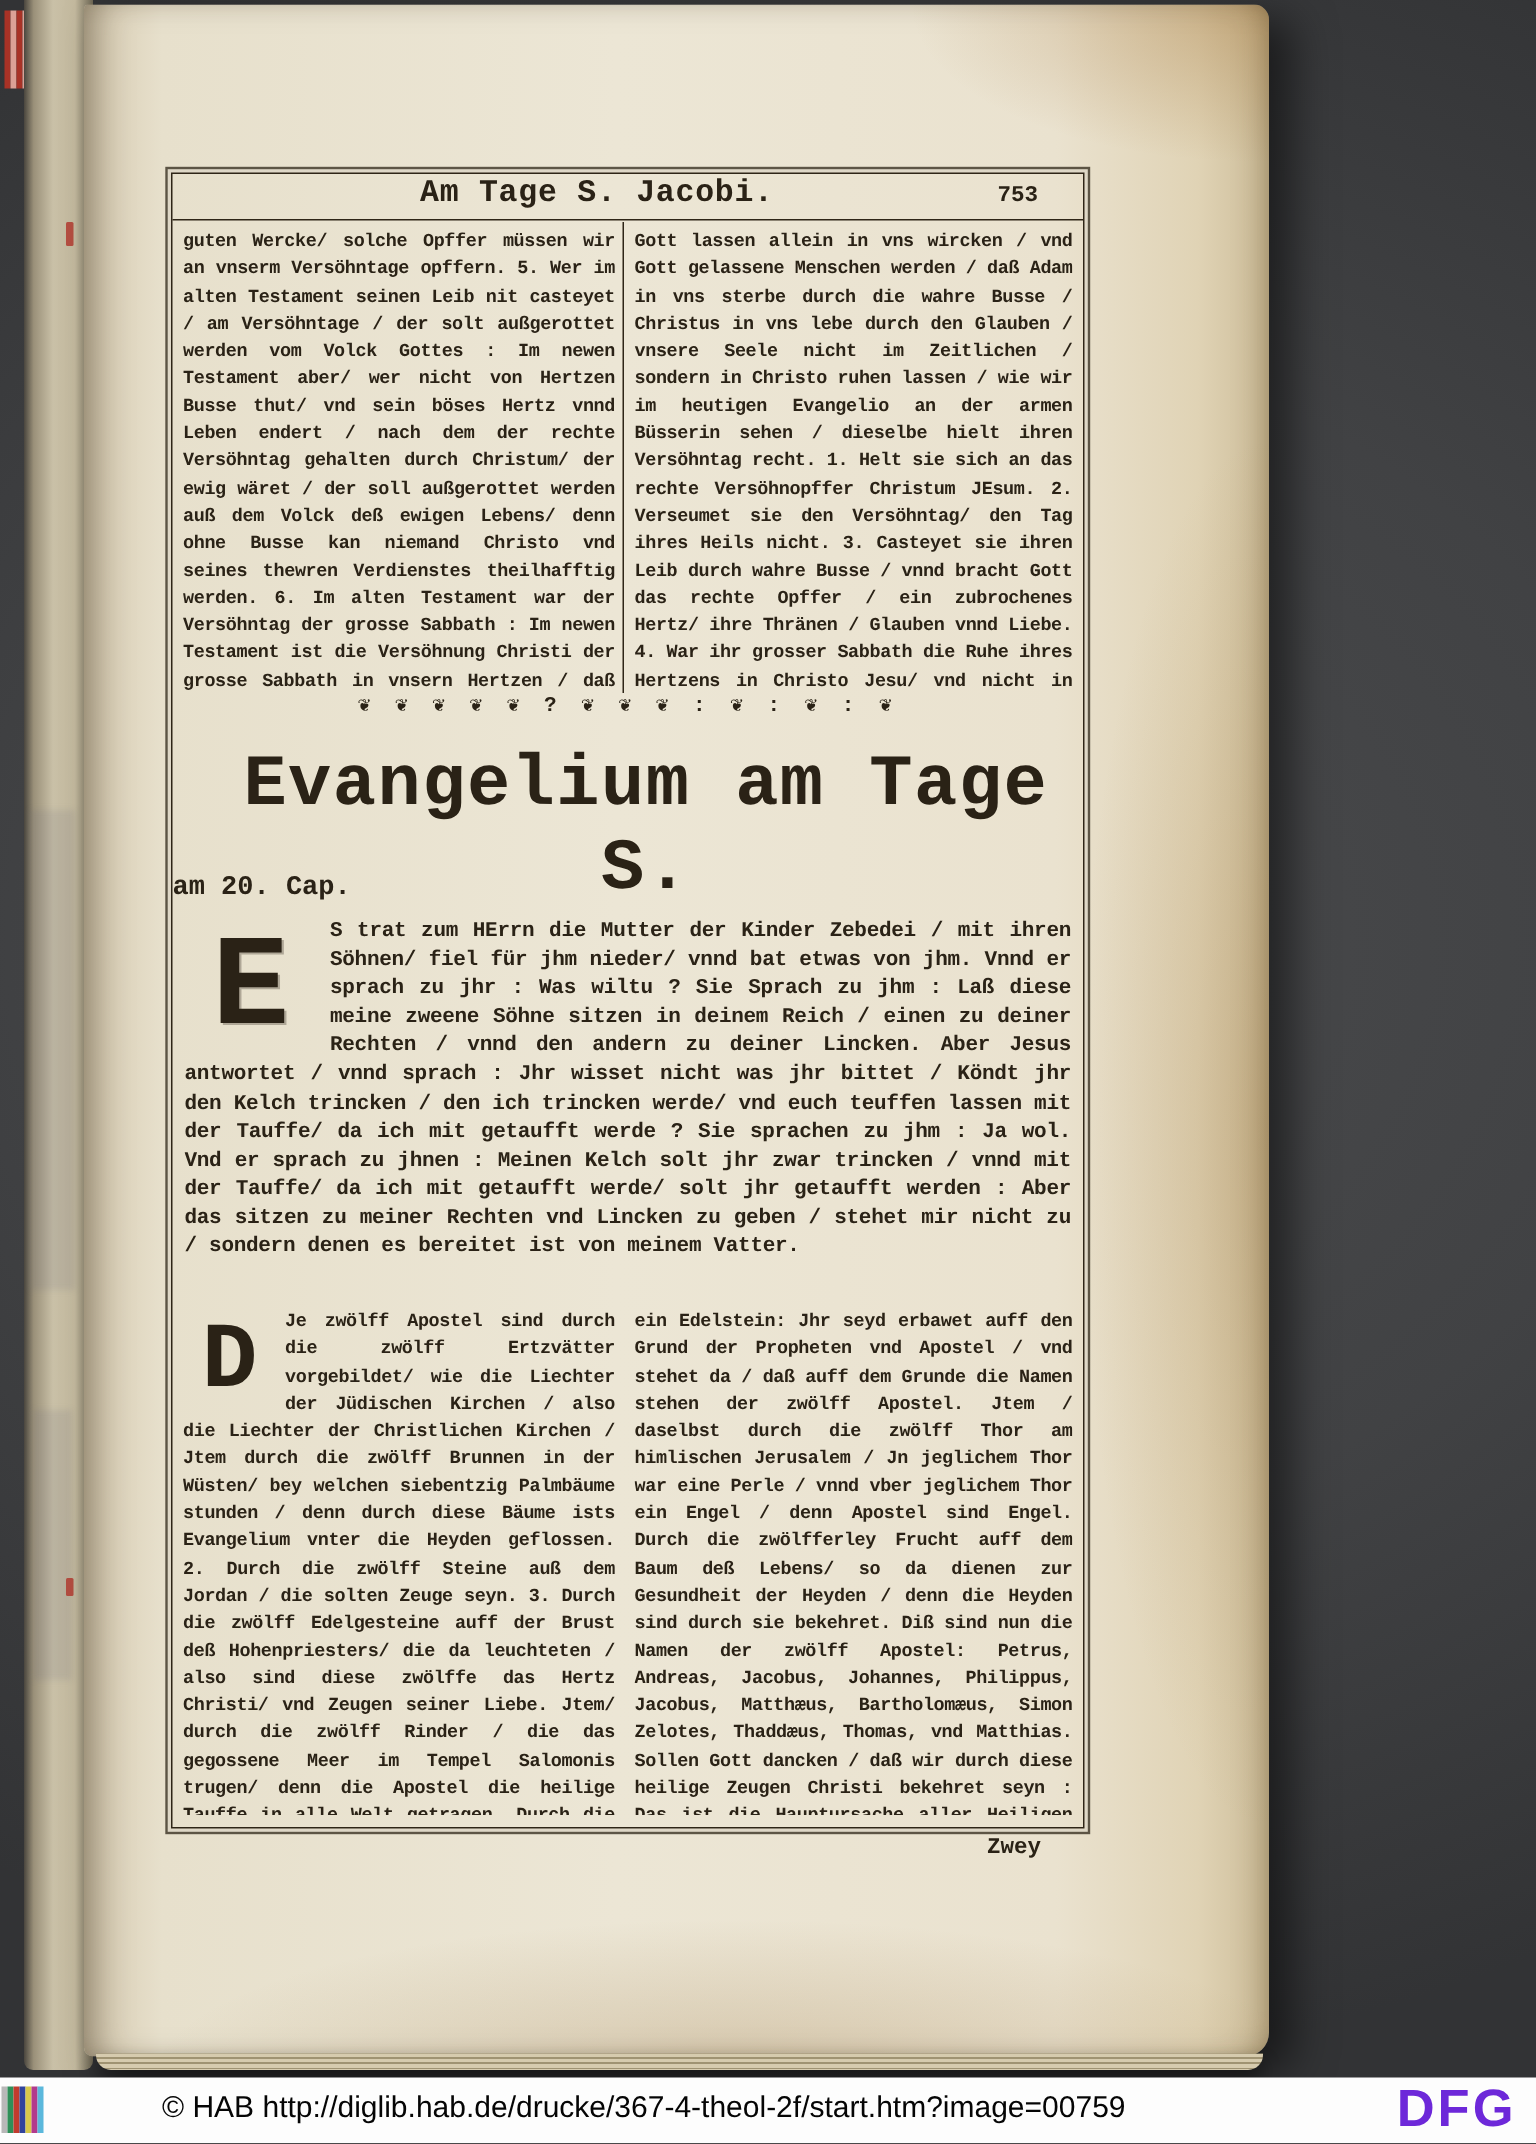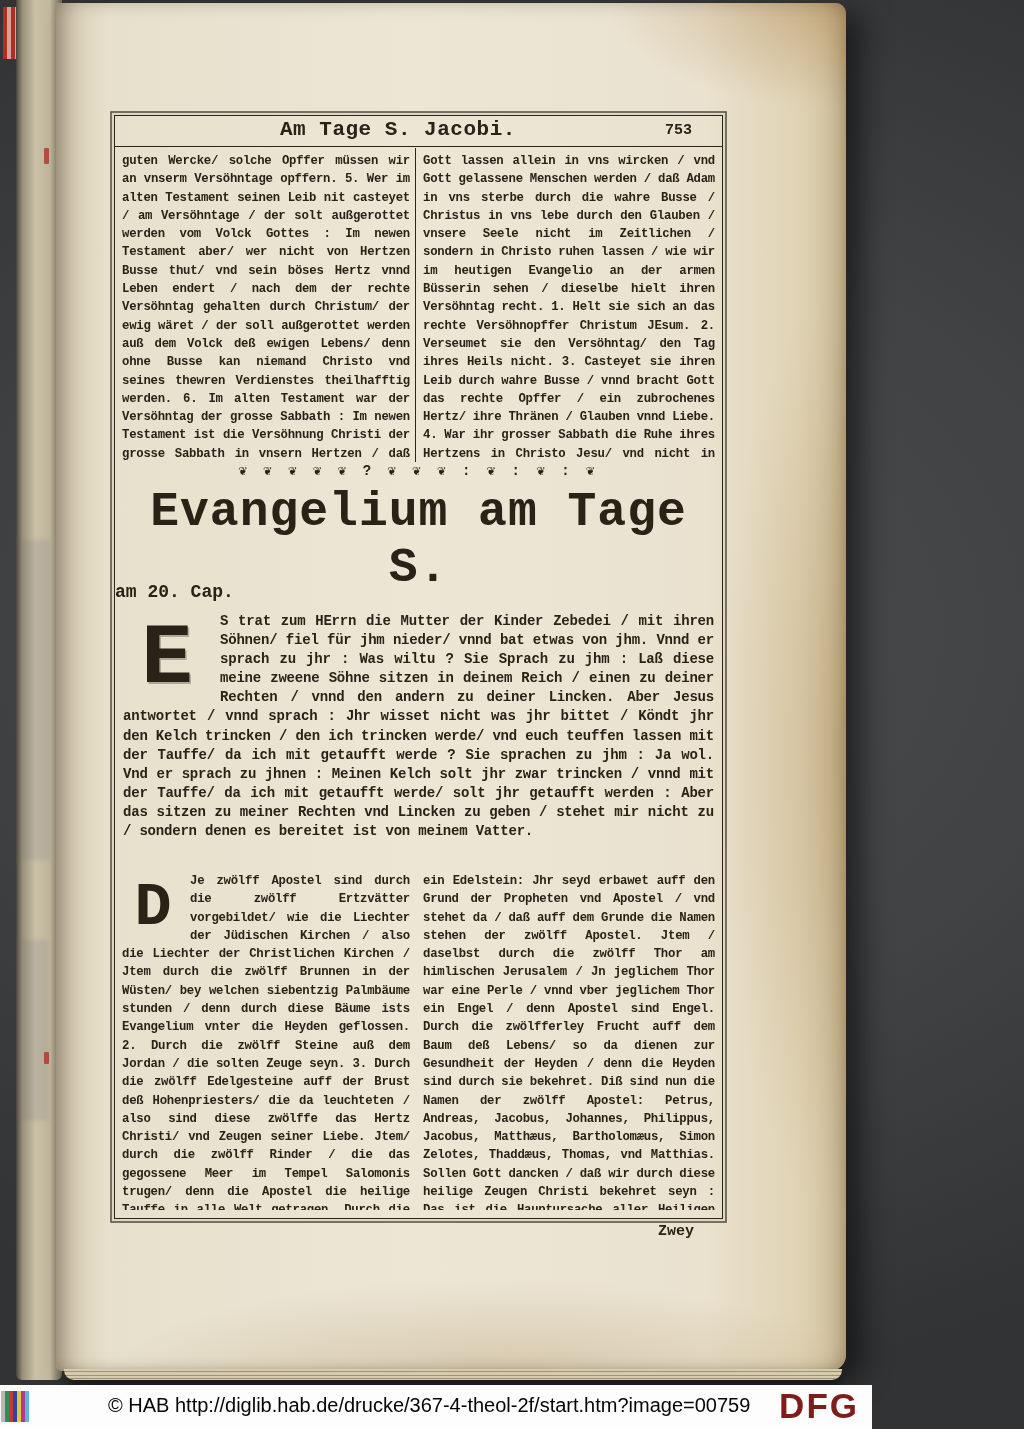--- a/index.html
+++ b/index.html
@@ -43,46 +43,46 @@
 
   .col{position:absolute;text-align:justify;overflow:hidden;}
   .topcol,.botcol{font-size:12.3px;line-height:18.3px;letter-spacing:-.25px;word-spacing:-.6px;}
   .tcol-left{top:36px;left:7px;width:288px;height:308px;}
   .tcol-right{top:36px;left:308px;width:292px;height:308px;}
   .tcol-divider{position:absolute;top:32px;left:300px;width:0;height:314px;border-left:1.6px solid #2e2517;}
 
   .ornament-row{position:absolute;top:346px;left:0;width:100%;text-align:center;
     font-size:14px;letter-spacing:4px;}
 
-  .main-heading{position:absolute;top:368px;left:0;width:100%;margin:0;text-align:center;
+  .main-heading{position:absolute;top:368px;left:0;width:100%;margin:12px;text-align:center;
     font-size:48px;line-height:56px;letter-spacing:1px;}
   .sub-heading{position:absolute;top:434px;left:0;width:100%;margin:0;text-align:center;font-size:23px;}
   .chapter-line{position:absolute;top:466px;left:0;width:100%;font-size:18px;}
 
   .gospel{position:absolute;top:496px;left:8px;width:591px;height:228px;
     text-align:justify;font-size:14px;line-height:19.1px;letter-spacing:-.2px;overflow:hidden;}
   .dropcap-large{float:left;width:88px;height:90px;margin:3px 9px 0 0;
     font-size:86px;line-height:88px;text-align:center;
     text-shadow:1.5px 1.5px 0 rgba(42,34,22,.3);}
 
   .eingang{position:absolute;top:726px;left:0;width:100%;text-align:center;font-size:20px;}
 
   .bcol-left{top:756px;left:7px;width:288px;height:338px;}
   .bcol-right{top:756px;left:308px;width:292px;height:338px;}
   .dropcap-small{float:left;width:62px;height:70px;margin:2px 6px 0 0;
     font-size:62px;line-height:68px;text-align:center;}
 
   .catchword{position:absolute;left:560px;top:1220px;width:120px;text-align:center;font-size:15px;}
 
   
-  .footer{position:absolute;left:0;top:1385px;width:872px;height:44px;background:#fdfdfd;}
+  .footer{position:absolute;left:0;top:1385px;width:1024px;height:44px;background:#fdfdfd;}
   .credit{position:absolute;left:108px;top:9px;font-family:"Liberation Sans",sans-serif;
     font-size:20px;color:#050505;}
   .dfg{position:absolute;right:13px;top:1px;font-family:"Liberation Sans",sans-serif;
-    font-weight:bold;font-size:35px;color:#7f1d1d;letter-spacing:2px;}
+    font-weight:bold;font-size:35px;color:#6d28d9;letter-spacing:2px;}
 </style>
 </head>
 <body>
 
 <div class="stage">
 
   <div class="calib calib-top">
       <div class="stripe" style="background: rgb(168, 50, 38);"></div>
       <div class="stripe" style="background: rgb(219, 161, 150);"></div>
       <div class="stripe" style="background: rgb(168, 50, 38);"></div>

